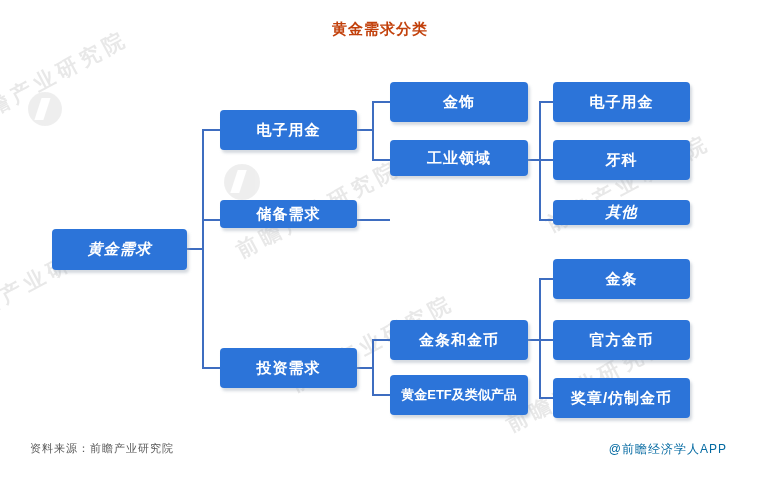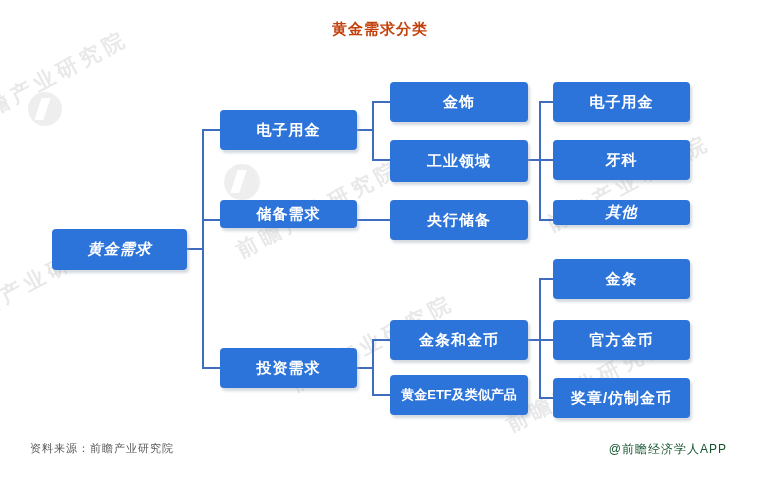--- a/index.html
+++ b/index.html
@@ -22,21 +22,21 @@
   .node.sm{font-size:13px;letter-spacing:0;}
   .ln{position:absolute;background:#3e6dc0;}
   .ln-h{height:2px;}
   .ln-v{width:2px;}
   .footer-source{
     position:absolute;left:30px;top:441px;
     font-size:11px;color:#595959;letter-spacing:1px;
   }
   .footer-credit{
     position:absolute;right:33px;top:441px;
-    font-size:12px;color:#14532d;letter-spacing:1px;
+    font-size:12px;color:#0369a1;letter-spacing:1px;
   }
   .wm{
     position:absolute;color:#a8a8a8;opacity:0.26;font-size:21px;
     letter-spacing:5px;white-space:nowrap;font-weight:600;
     transform:rotate(-28deg);transform-origin:left center;
     pointer-events:none;
   }
   .wm-logo{
     position:absolute;border-radius:50%;background:#b5b5b5;opacity:0.22;
     pointer-events:none;
@@ -92,22 +92,21 @@
   <div class="ln ln-h" style="left:539px;top:339px;width:14px;"></div>
   <div class="ln ln-h" style="left:539px;top:397px;width:14px;"></div>
 
   <div class="node" style="left:52px;top:229px;width:135px;height:41px;font-style:italic;">黄金需求</div>
 
   <div class="node" style="left:220px;top:110px;width:137px;height:40px;">电子用金</div>
   <div class="node" style="left:220px;top:200px;width:137px;height:28px;">储备需求</div>
   <div class="node" style="left:220px;top:348px;width:137px;height:40px;">投资需求</div>
 
   <div class="node" style="left:390px;top:82px;width:138px;height:40px;">金饰</div>
-  <div class="node" style="left:390px;top:140px;width:138px;height:42px;">工业领域</div>
-  <div class="node" style="left:390px;top:200px;width:138px;height:40px;">央行储备</div>
+  <div class="node" style="left:390px;top:140px;width:138px;height:36px;">工业领域</div>
   <div class="node" style="left:390px;top:320px;width:138px;height:40px;">金条和金币</div>
   <div class="node sm" style="left:390px;top:375px;width:138px;height:40px;">黄金ETF及类似产品</div>
 
   <div class="node" style="left:553px;top:82px;width:137px;height:40px;">电子用金</div>
   <div class="node" style="left:553px;top:140px;width:137px;height:40px;">牙科</div>
   <div class="node" style="left:553px;top:200px;width:137px;height:25px;font-style:italic;">其他</div>
   <div class="node" style="left:553px;top:259px;width:137px;height:40px;">金条</div>
   <div class="node" style="left:553px;top:320px;width:137px;height:40px;">官方金币</div>
   <div class="node" style="left:553px;top:378px;width:137px;height:40px;">奖章/仿制金币</div>
 

